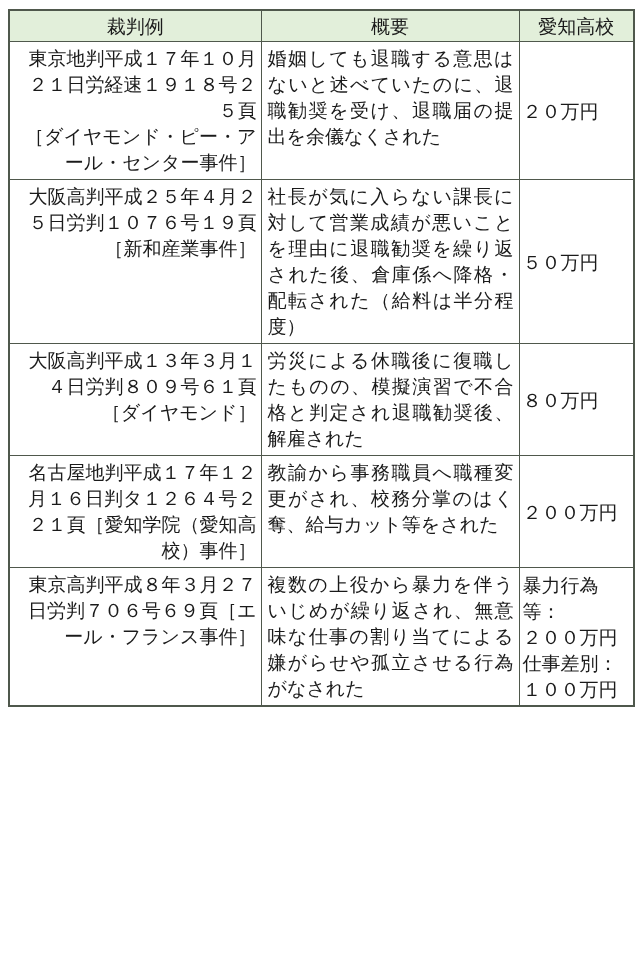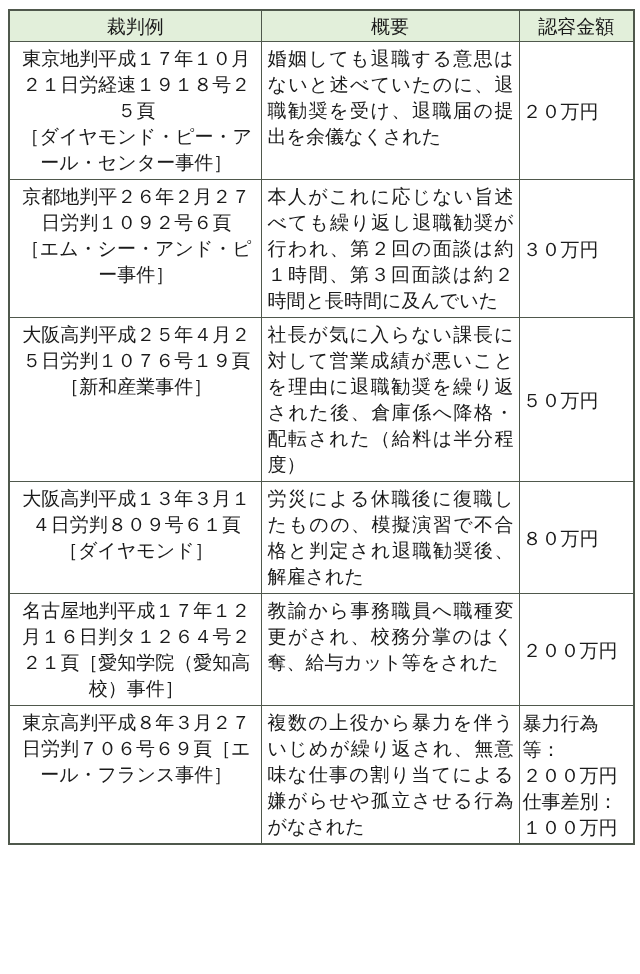--- a/index.html
+++ b/index.html
@@ -33,21 +33,21 @@
     border:1px solid var(--border);
   }
   table.cases th{
     background:var(--header-bg);
     font-weight:normal;
     padding:2px 4px;
     font-size:19px;
   }
   td.cell-case{
     vertical-align:top;
-    text-align:center;
+    text-align:right;
     padding:3px 4px 4px 6px;
     white-space:pre-line;
   }
   td.cell-summary{
     vertical-align:top;
     text-align:justify;
     padding:3px 5px 4px 6px;
     margin-left:24px;
   }
   td.cell-amount{
@@ -64,35 +64,29 @@
   <table class="cases">
     <colgroup>
       <col style="width:252px">
       <col style="width:258px">
       <col style="width:115px">
     </colgroup>
     <thead>
       <tr>
         <th>裁判例</th>
         <th>概要</th>
-        <th>認容金額</th>
+        <th>愛知高校</th>
       </tr>
     </thead>
     <tbody>
       <tr>
         <td class="cell-case">東京地判平成１７年１０月２１日労経速１９１８号２５頁
 ［ダイヤモンド・ピー・アール・センター事件］</td>
         <td class="cell-summary">婚姻しても退職する意思はないと述べていたのに、退職勧奨を受け、退職届の提出を余儀なくされた</td>
         <td class="cell-amount">２０万円</td>
-      </tr>
-      <tr>
-        <td class="cell-case">京都地判平２６年２月２７日労判１０９２号６頁
-［エム・シー・アンド・ピー事件］</td>
-        <td class="cell-summary">本人がこれに応じない旨述べても繰り返し退職勧奨が行われ、第２回の面談は約１時間、第３回面談は約２時間と長時間に及んでいた</td>
-        <td class="cell-amount">３０万円</td>
       </tr>
       <tr>
         <td class="cell-case">大阪高判平成２５年４月２５日労判１０７６号１９頁
 ［新和産業事件］</td>
         <td class="cell-summary">社長が気に入らない課長に対して営業成績が悪いことを理由に退職勧奨を繰り返された後、倉庫係へ降格・配転された（給料は半分程度）</td>
         <td class="cell-amount">５０万円</td>
       </tr>
       <tr>
         <td class="cell-case">大阪高判平成１３年３月１４日労判８０９号６１頁
 ［ダイヤモンド］</td>

